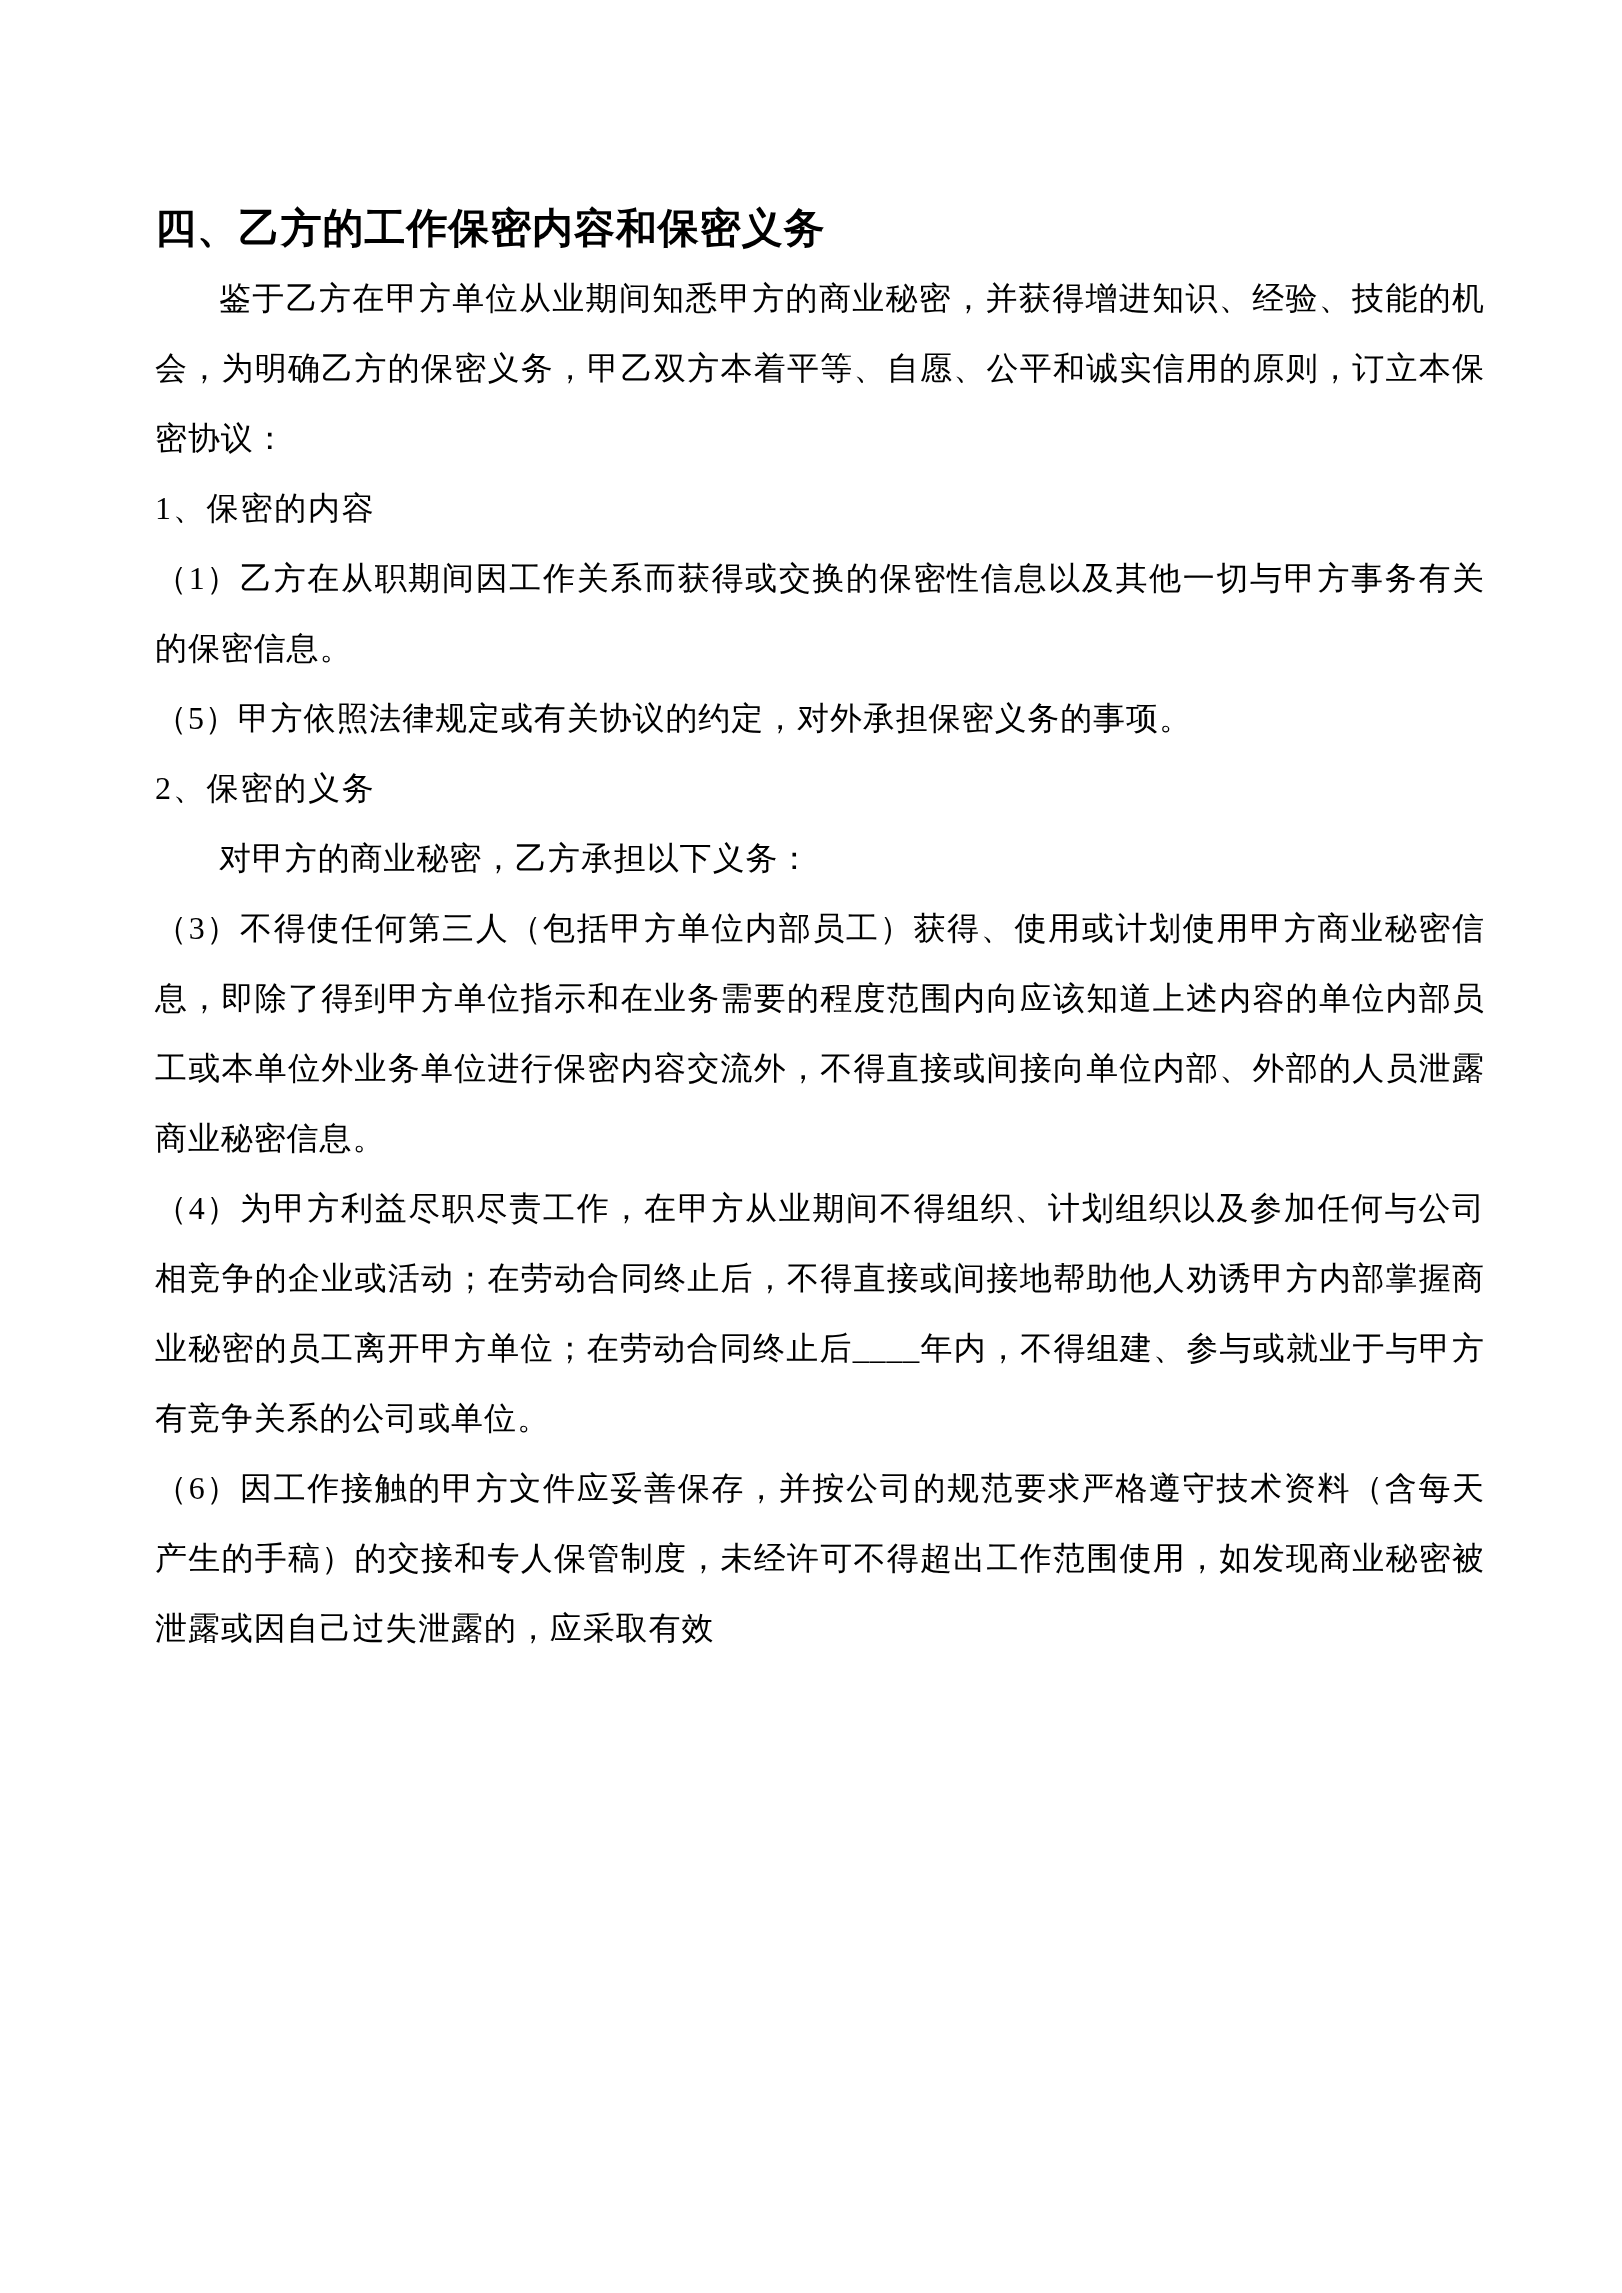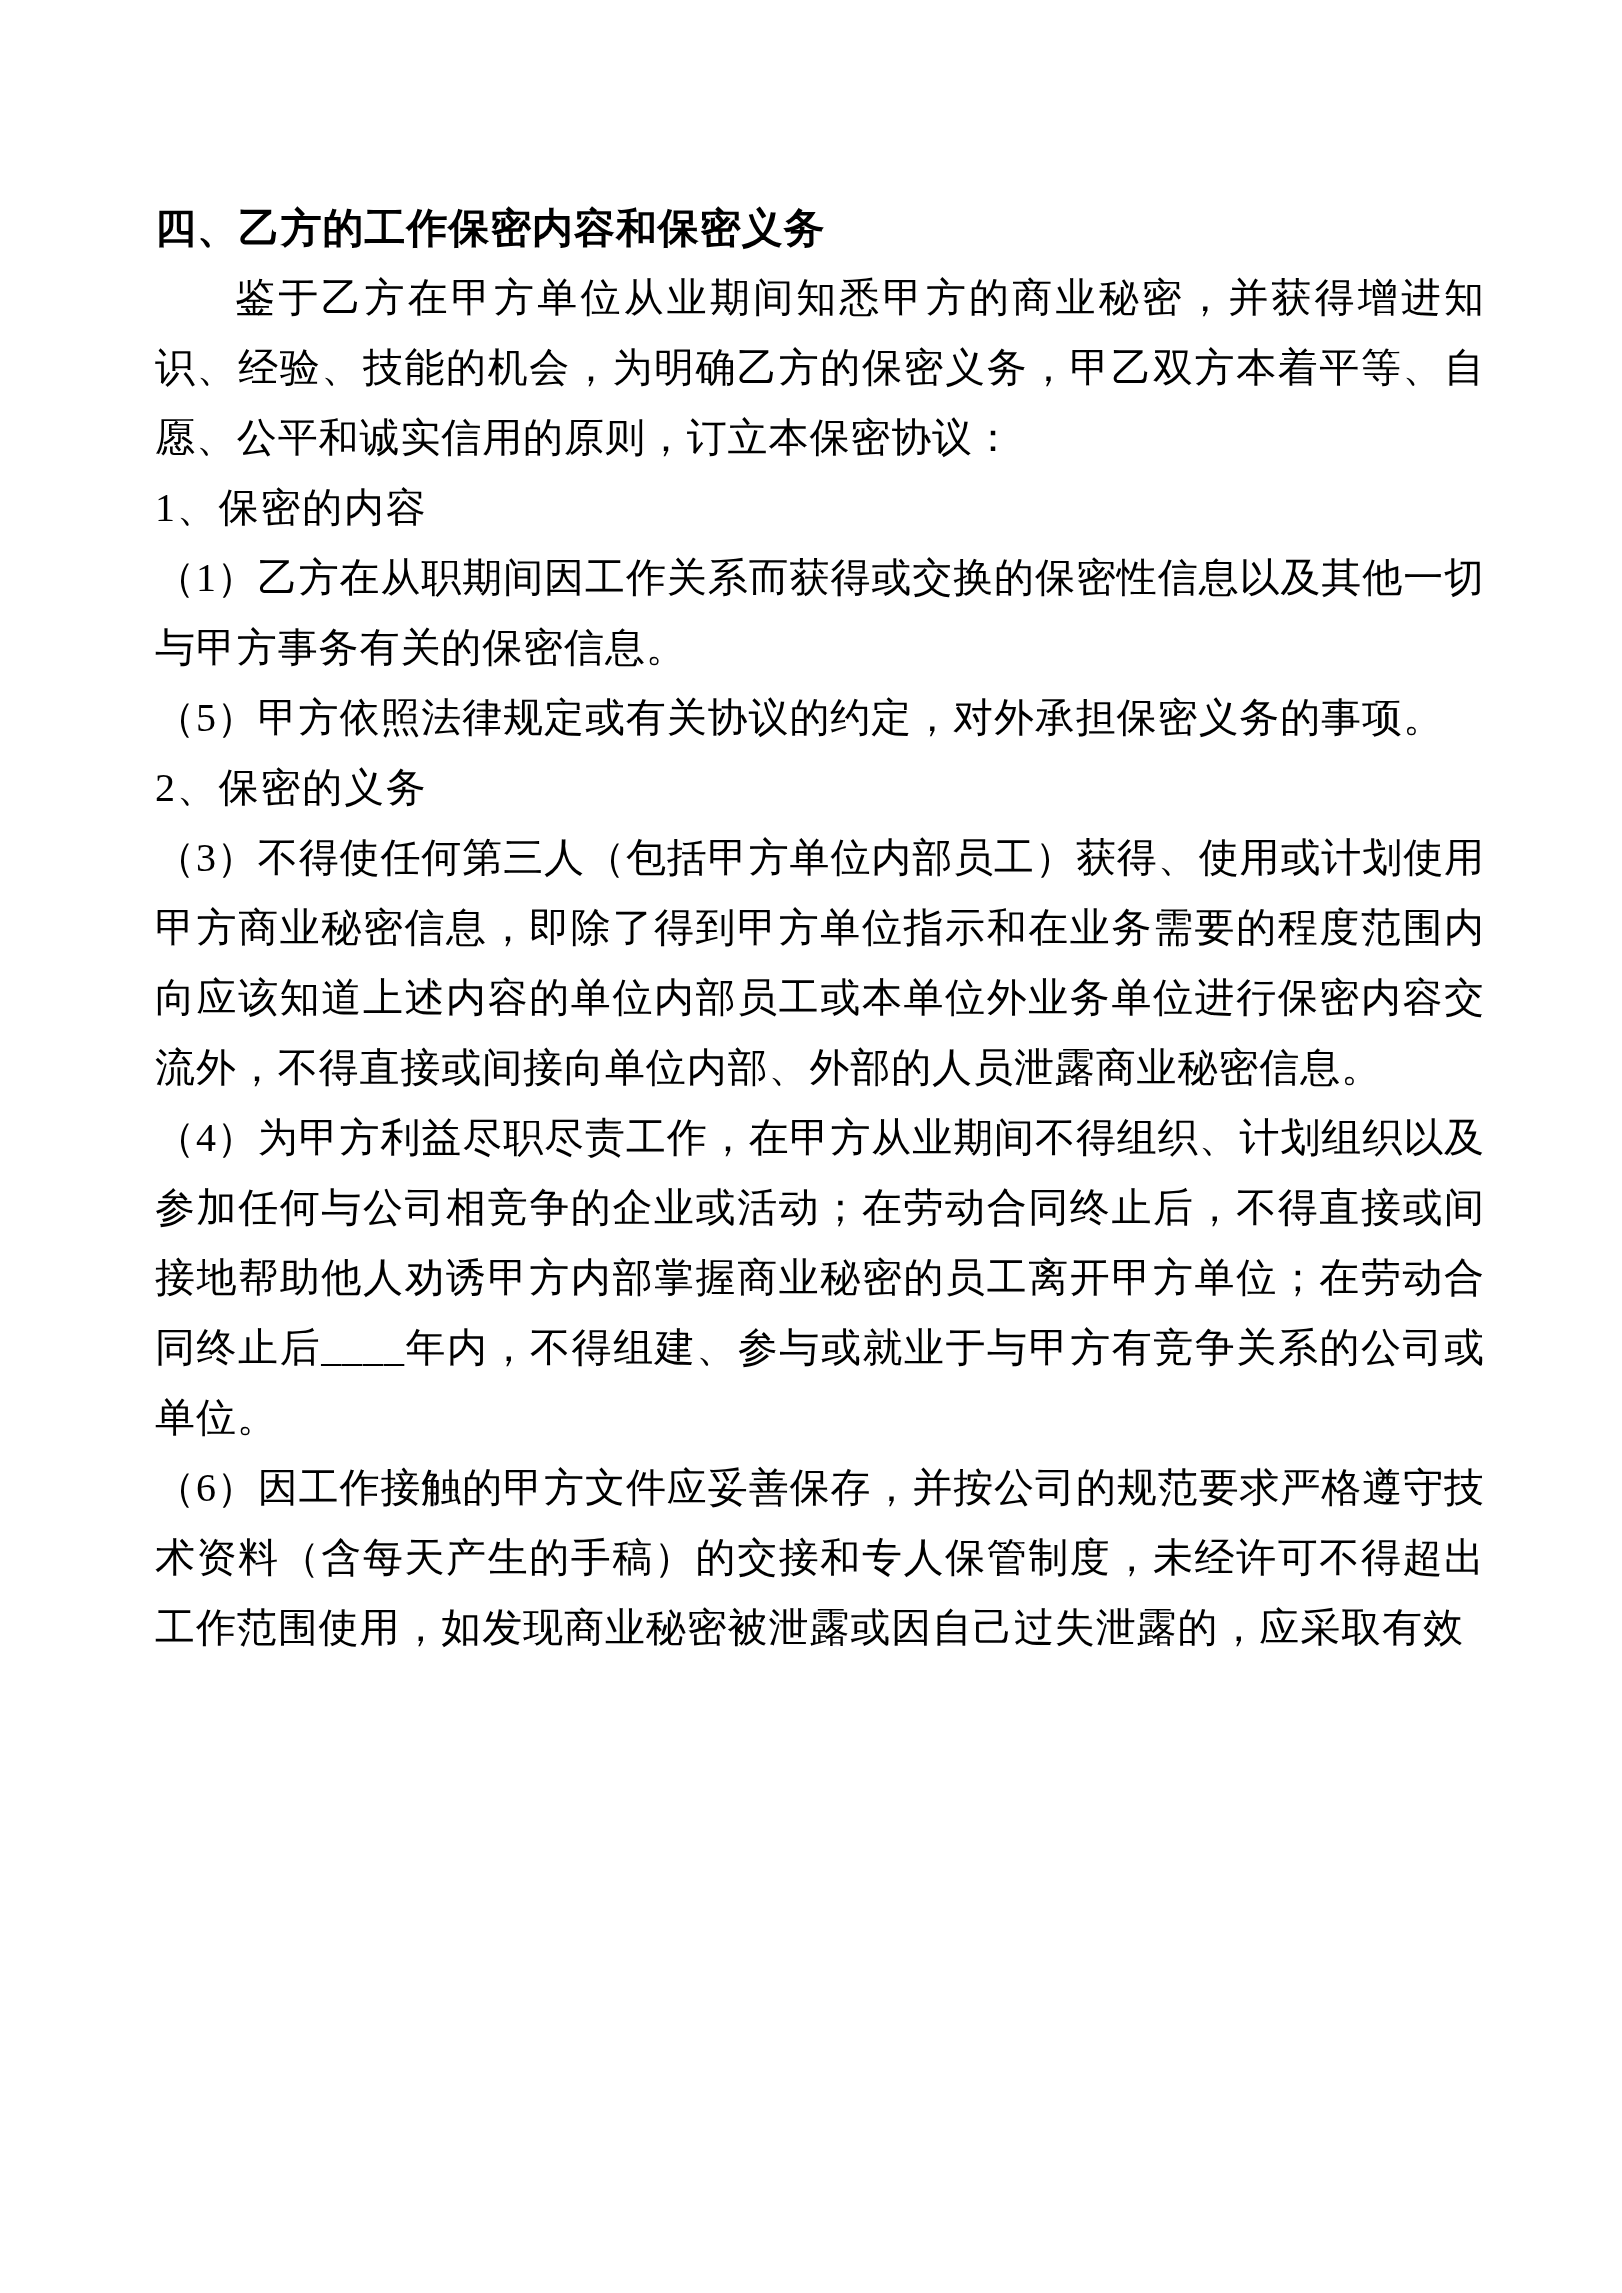--- a/index.html
+++ b/index.html
@@ -21,21 +21,21 @@
   }
   .doc-heading {
     font-family: "Liberation Sans", "DejaVu Sans", sans-serif;
     font-weight: 700;
     font-size: 41px;
     line-height: 70px;
     margin: 0;
     letter-spacing: 0.9px;
   }
   .doc-para {
-    font-size: 40px;
+    font-size: 32px;
     line-height: 70px;
     margin: 0;
     text-align: justify;
     text-justify: inter-ideograph;
     letter-spacing: 0.9px;
     word-break: break-all;
   }
   .doc-para.indent {
     text-indent: 2em;
   }
@@ -53,20 +53,21 @@
   <p class="doc-para indent">鉴于乙方在甲方单位从业期间知悉甲方的商业秘密，并获得增进知识、经验、技能的机会，为明确乙方的保密义务，甲乙双方本着平等、自愿、公平和诚实信用的原则，订立本保密协议：</p>
 
   <p class="doc-para numbered">1、保密的内容</p>
 
   <p class="doc-para">（1）乙方在从职期间因工作关系而获得或交换的保密性信息以及其他一切与甲方事务有关的保密信息。</p>
 
   <p class="doc-para">（5）甲方依照法律规定或有关协议的约定，对外承担保密义务的事项。</p>
 
   <p class="doc-para numbered">2、保密的义务</p>
 
+  <p class="doc-para indent">对甲方的商业秘密，乙方承担以下义务：</p>
 
 
 
   <p class="doc-para">（3）不得使任何第三人（包括甲方单位内部员工）获得、使用或计划使用甲方商业秘密信息，即除了得到甲方单位指示和在业务需要的程度范围内向应该知道上述内容的单位内部员工或本单位外业务单位进行保密内容交流外，不得直接或间接向单位内部、外部的人员泄露商业秘密信息。</p>
 
   <p class="doc-para">（4）为甲方利益尽职尽责工作，在甲方从业期间不得组织、计划组织以及参加任何与公司相竞争的企业或活动；在劳动合同终止后，不得直接或间接地帮助他人劝诱甲方内部掌握商业秘密的员工离开甲方单位；在劳动合同终止后____年内，不得组建、参与或就业于与甲方有竞争关系的公司或单位。</p>
 
 
   <p class="doc-para">（6）因工作接触的甲方文件应妥善保存，并按公司的规范要求严格遵守技术资料（含每天产生的手稿）的交接和专人保管制度，未经许可不得超出工作范围使用，如发现商业秘密被泄露或因自己过失泄露的，应采取有效</p>
 

